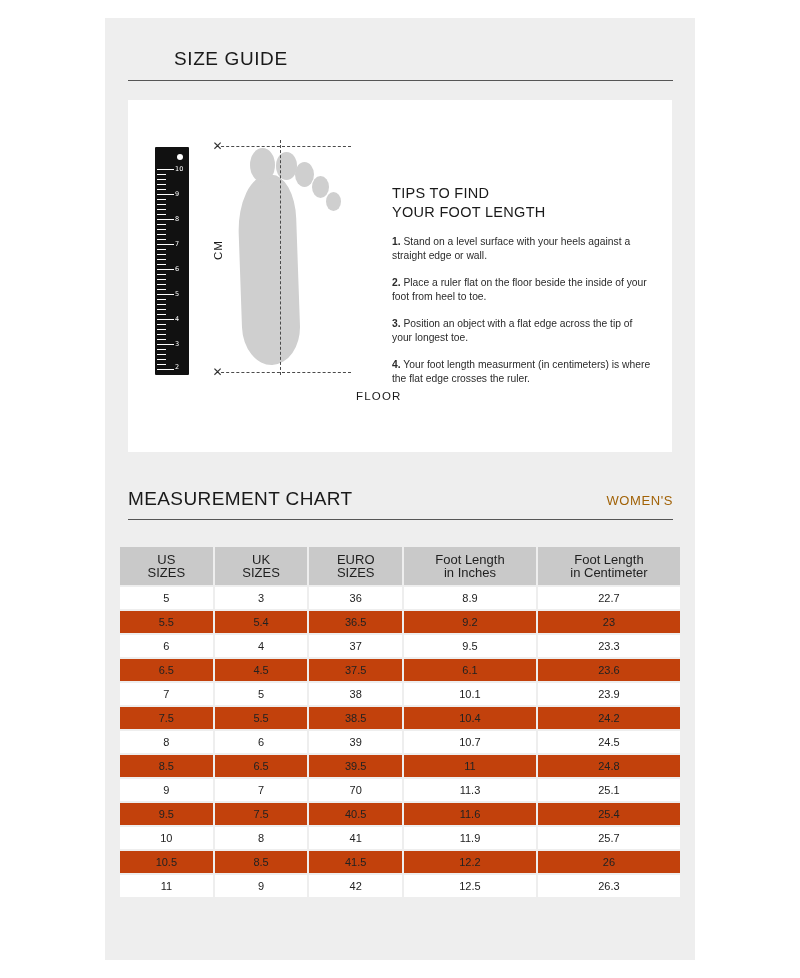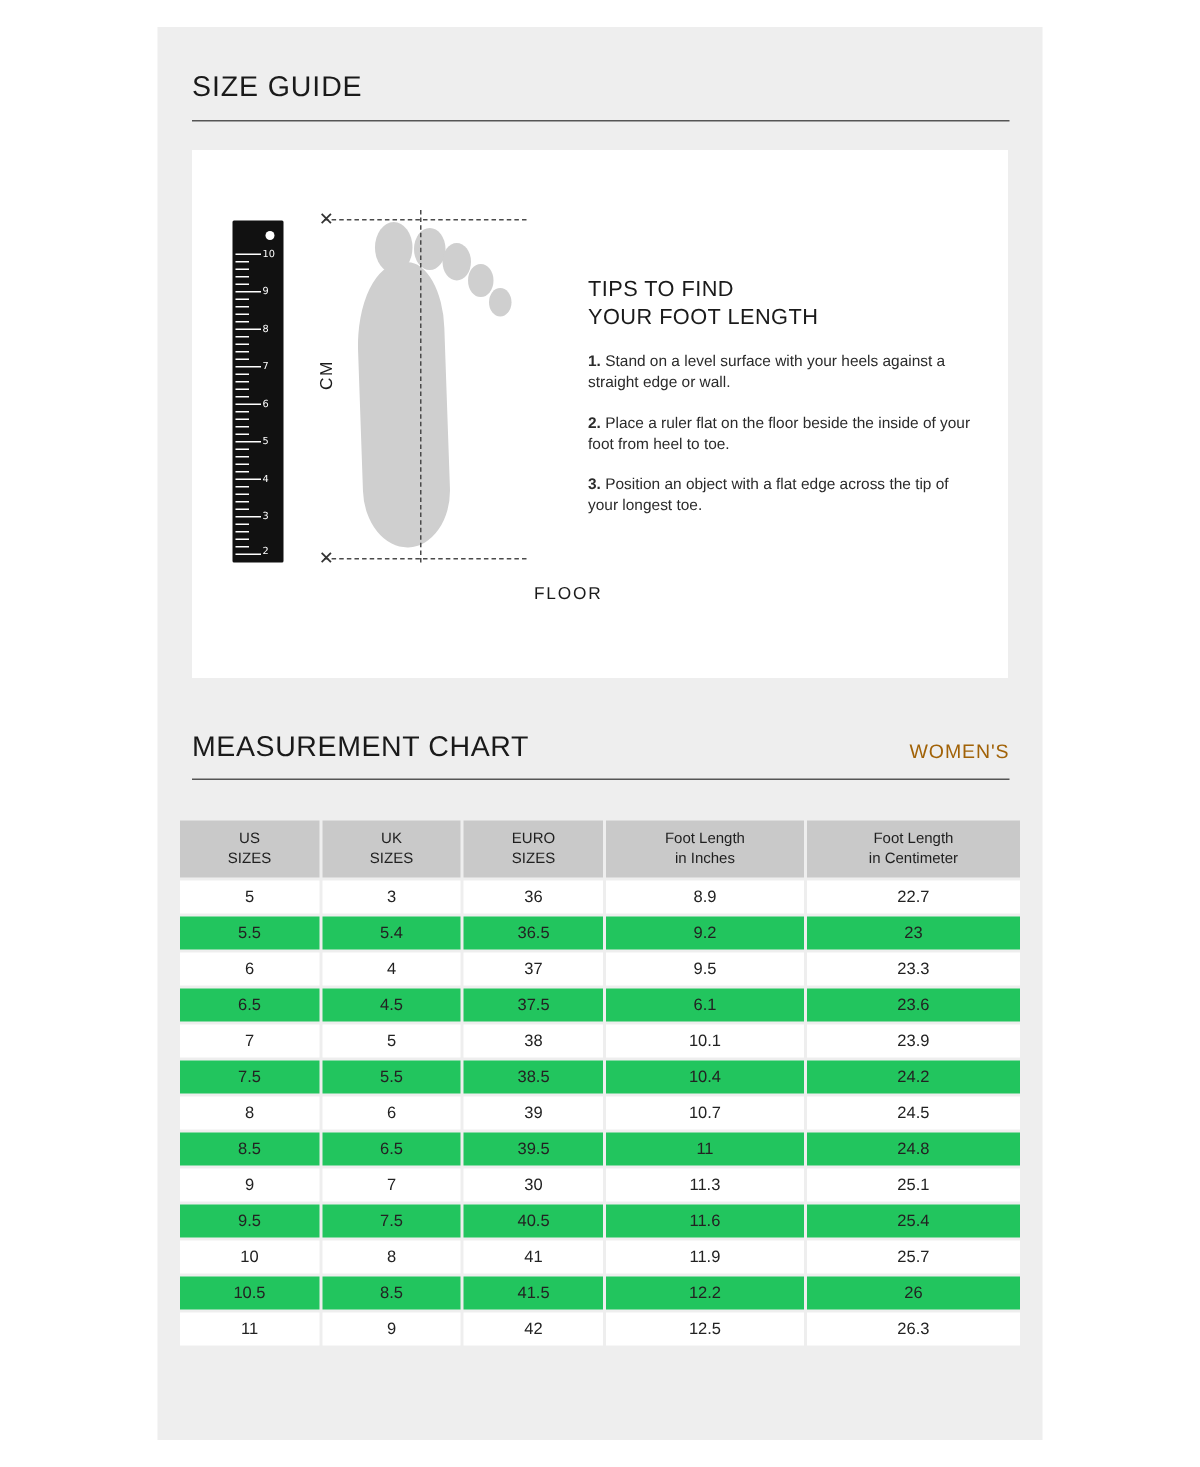--- a/index.html
+++ b/index.html
@@ -35,20 +35,21 @@
     left: 128px;
     top: 48px;
     width: 545px;
   }
   .sg-title {
     font-size: 19px;
     letter-spacing: 0.6px;
     color: #1a1a1a;
     font-weight: 400;
     padding-bottom: 10px;
+    margin-left: 46px;
   }
   .sg-rule {
     border-bottom: 1.5px solid #555555;
     width: 545px;
   }
 
   
   .card {
     position: absolute;
     left: 128px;
@@ -234,27 +235,27 @@
   table.chart td {
     background: #ffffff;
     text-align: center;
     font-weight: 400;
     height: 22px;
     padding: 0;
   }
   table.chart thead th {
     background: #c9c9c9;
     color: #1f1f1f;
-    font-size: 10px;
+    font-size: 13px;
     line-height: 13px;
     height: 38px;
     font-weight: 400;
   }
   table.chart tbody tr.alt td {
-    background: #22c55e;
+    background: #c2410c;
   }
   table.chart col.c1 { width: 94px; }
   table.chart col.c2 { width: 94px; }
   table.chart col.c3 { width: 94px; }
   table.chart col.c4 { width: 134px; }
   table.chart col.c5 { width: 144px; }
 </style>
 </head>
 <body>
 
@@ -359,20 +360,26 @@
           <b>2.</b>
           <span>Place a ruler flat on the floor beside the inside of your foot from heel to toe.</span>
         </p>
       </div>
       <div class="step">
         <p>
           <b>3.</b>
           <span>Position an object with a flat edge across the tip of your longest toe.</span>
         </p>
       </div>
+      <div class="step">
+        <p>
+          <b>4.</b>
+          <span>Your foot length measurment (in centimeters) is where the flat edge crosses the ruler.</span>
+        </p>
+      </div>
     </div>
   </div>
 
   <div class="mc-header">
     <div class="mc-row">
       <div class="mc-title">MEASUREMENT CHART</div>
       <div class="mc-gender">WOMEN'S</div>
     </div>
     <div class="mc-rule"></div>
   </div>
@@ -462,21 +469,21 @@
       <tr class="alt">
         <td>8.5</td>
         <td>6.5</td>
         <td>39.5</td>
         <td>11</td>
         <td>24.8</td>
       </tr>
       <tr>
         <td>9</td>
         <td>7</td>
-        <td>30</td>
+        <td>70</td>
         <td>11.3</td>
         <td>25.1</td>
       </tr>
       <tr class="alt">
         <td>9.5</td>
         <td>7.5</td>
         <td>40.5</td>
         <td>11.6</td>
         <td>25.4</td>
       </tr>

